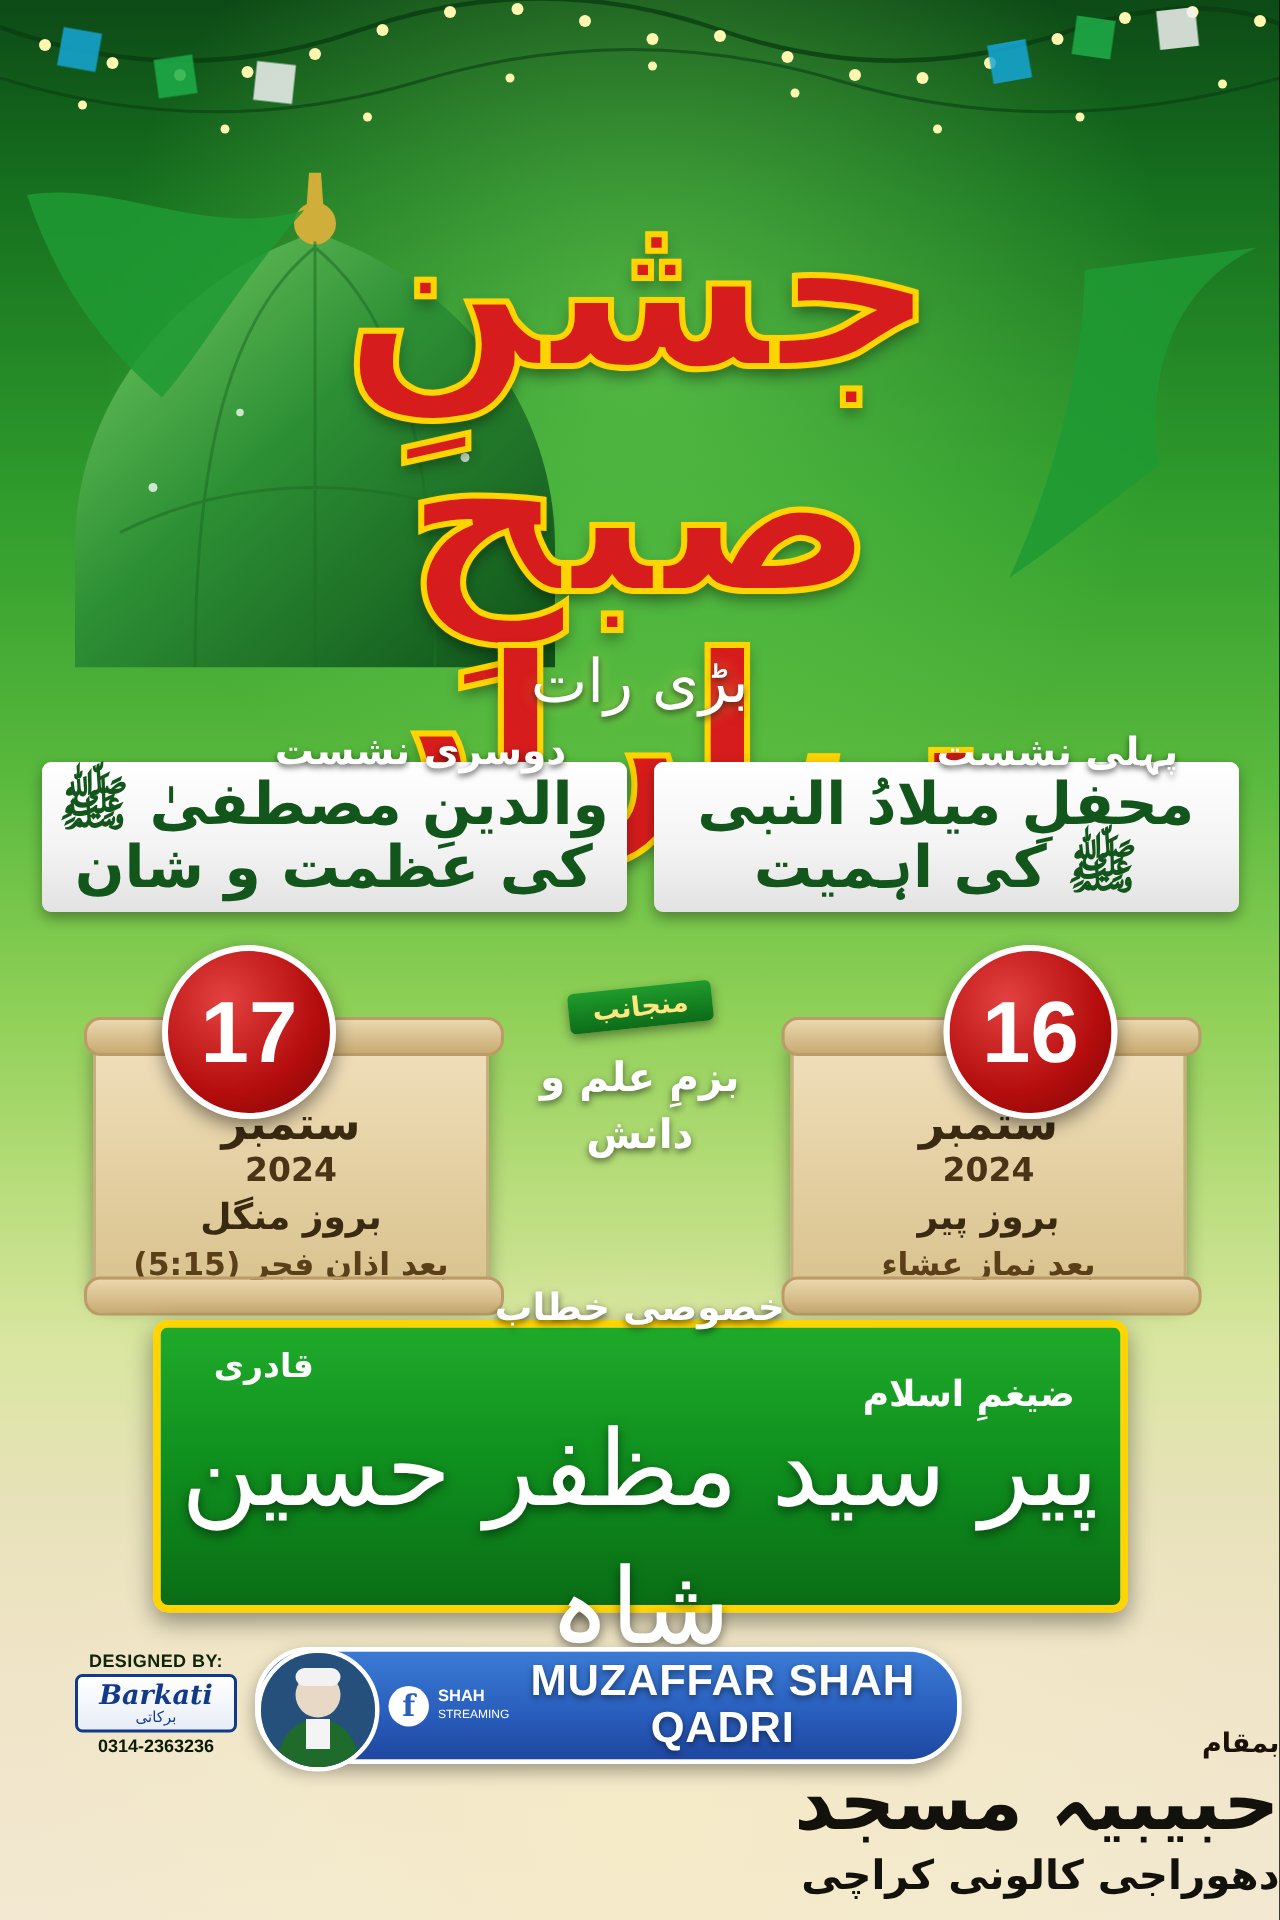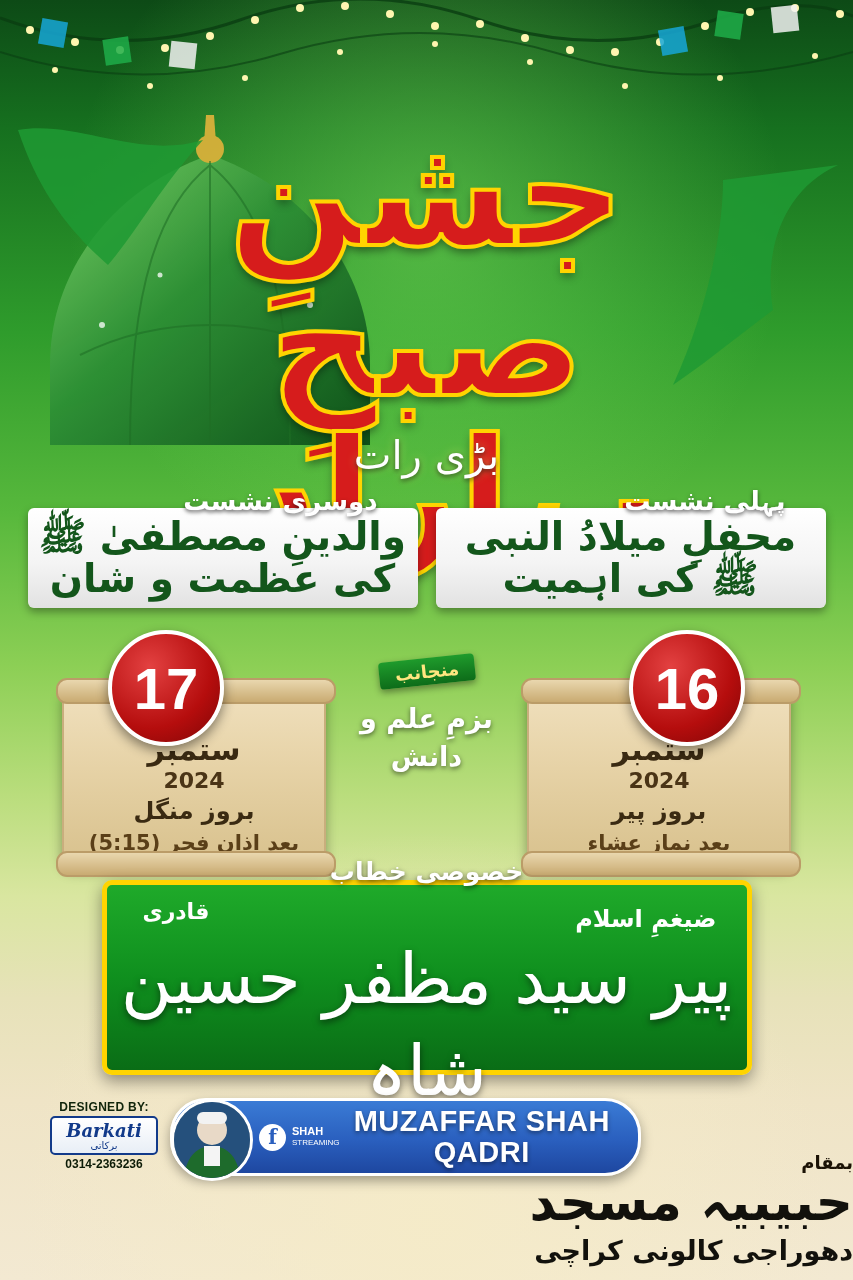--- a/index.html
+++ b/index.html
@@ -282,21 +282,21 @@
     top: -28px;
     font-family: "DejaVu Sans", sans-serif;
     direction: rtl;
     font-size: 25px;
     font-weight: bold;
     color: #ffffff;
     text-shadow: 0 2px 5px rgba(0,0,0,.6);
   }
   .speaker-title {
     position: absolute;
-    top: 20px;
+    top: 30px;
     right: 30px;
     font-family: "DejaVu Sans", sans-serif;
     direction: rtl;
     font-size: 24px;
     font-weight: bold;
     color: #ffffff;
   }
   .speaker-suffix {
     position: absolute;
     top: 14px;

